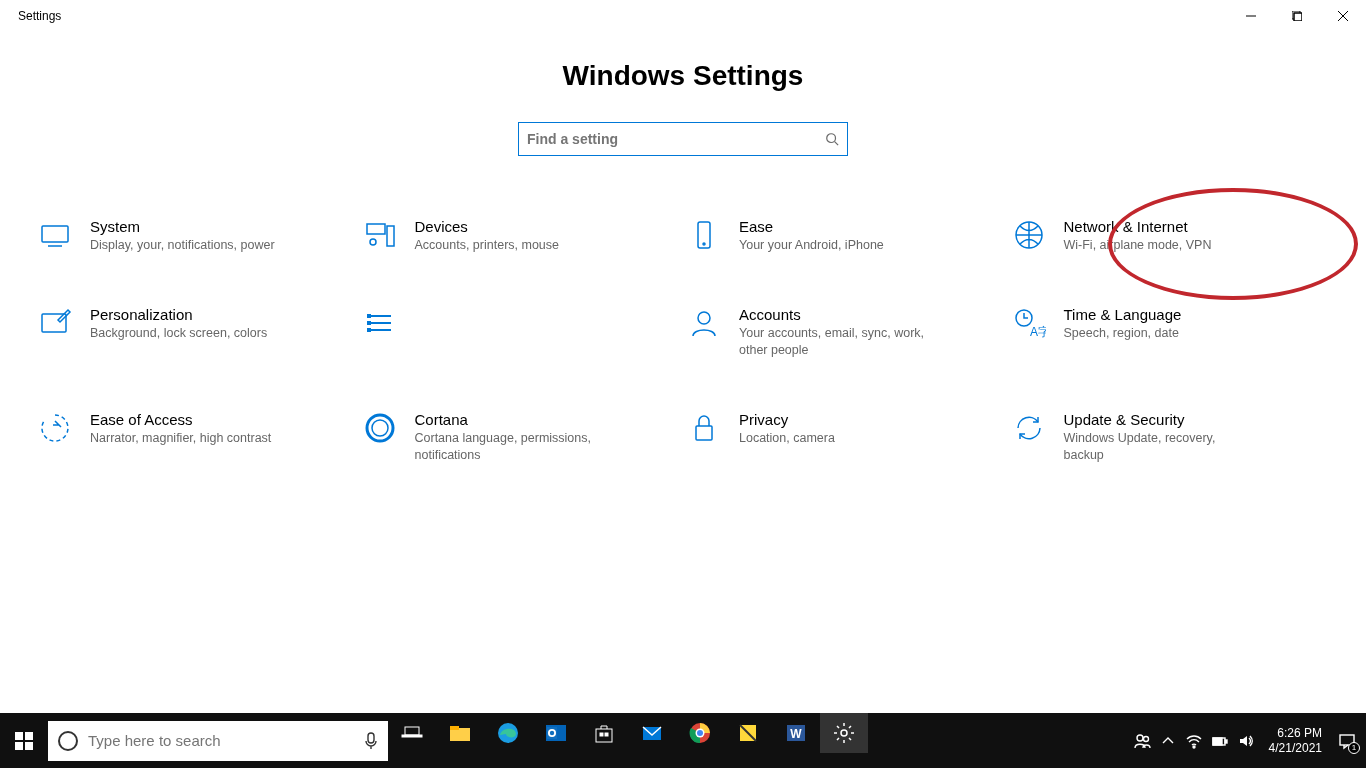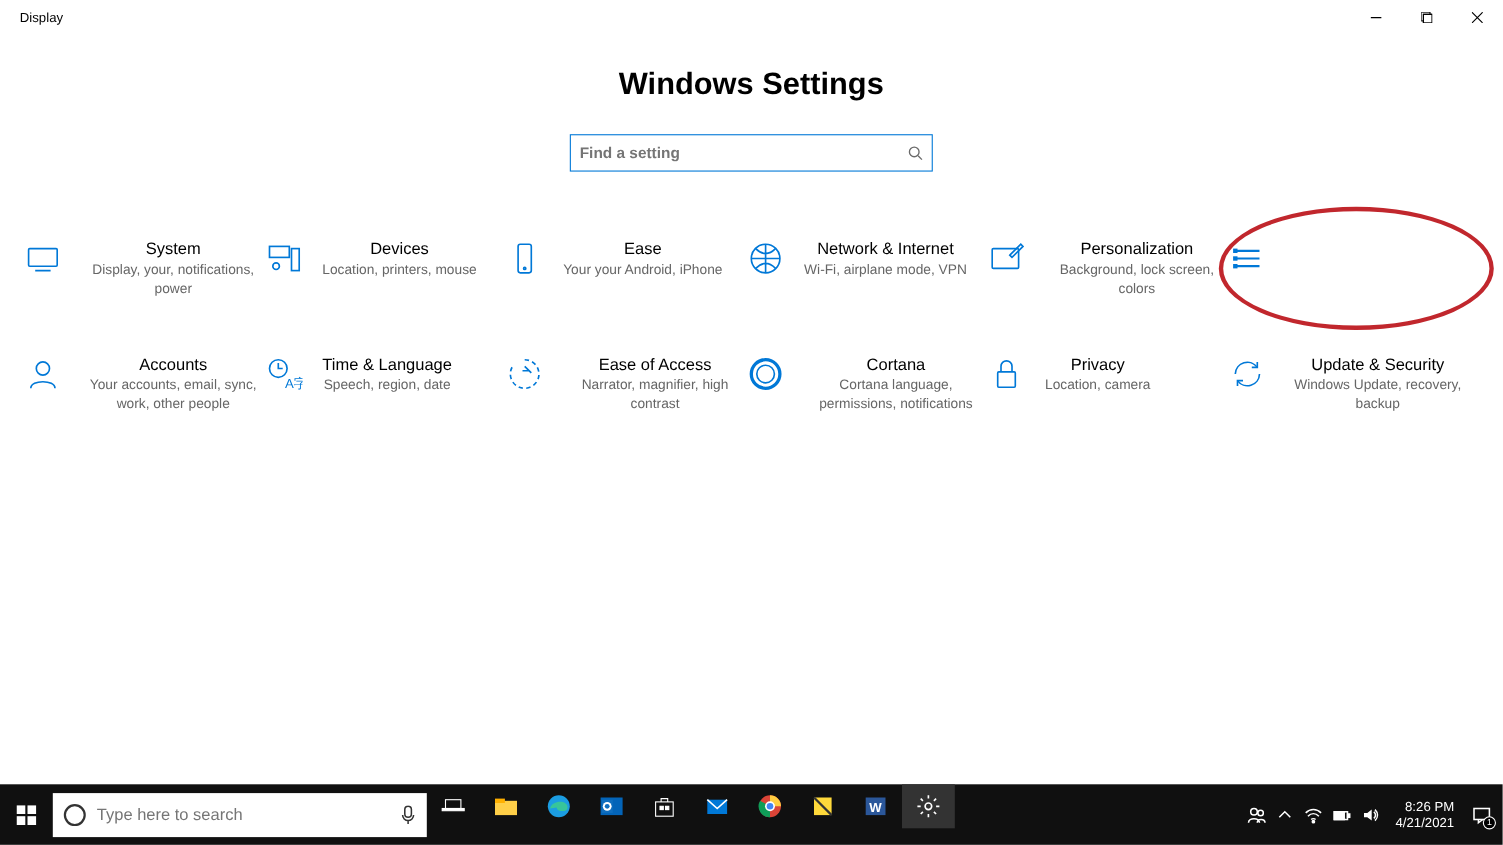--- a/index.html
+++ b/index.html
@@ -15,21 +15,21 @@
   
   .page { padding-top:28px; }
   .page-title { text-align:center; font-size:28px; font-weight:700; color:#000; }
   .search-wrap { display:flex; justify-content:center; margin-top:30px; }
   .search-box { width:330px; height:34px; border:1px solid #0078d7; display:flex; align-items:center; padding:0 8px; }
   .search-box input { flex:1; border:none; outline:none; font-size:14px; color:#555; background:transparent;font-weight:bold; }
   .search-box .srch-icon { width:14px; height:14px; }
   .search-box .srch-icon svg { stroke:#6a6a6a; fill:none; stroke-width:1.4; }
 
   
-  .grid { display:grid; grid-template-columns:repeat(6, 1fr); column-gap:0; row-gap:52px; padding:62px 30px 0 22px;text-align:center; }
+  .grid { display:grid; grid-template-columns:repeat(4, 1fr); column-gap:0; row-gap:52px; padding:62px 30px 0 38px; }
   .cat { display:flex; align-items:flex-start; gap:18px; cursor:default; }
   .cat-icon { width:34px; height:34px; flex-shrink:0; margin-top:0; }
   .cat-icon svg { width:34px; height:34px; stroke:#0078d7; fill:none; stroke-width:1.5; }
   .cat-icon.cortana svg circle.outer { stroke-width:3; }
   .cat-text { display:flex; flex-direction:column; gap:2px; max-width:190px; }
   .cat-title { font-size:15px; color:#000; }
   .cat-desc { font-size:12.5px; color:#666; line-height:1.35; }
 
   
   .annot { position:absolute; border:4px solid #c1272d; border-radius:50%; pointer-events:none; }
@@ -58,21 +58,21 @@
   .notif .badge { position:absolute; right:-2px; bottom:-2px; width:12px; height:12px; border-radius:50%; background:#000; border:1px solid #fff; font-size:8px; line-height:10px; text-align:center; }
 </style>
 </head>
 <body>
 
 <div class="titlebar">
   <div class="titlebar-left">
     <span><svg viewBox="0 0 10 10">
           <path d="M7 1 L3 5 L7 9"></path>
         </svg></span>
-    <span>Display</span>
+    <span>Settings</span>
   </div>
   <div class="titlebar-right">
     <div class="tb-btn">
         <svg viewBox="0 0 10 10">
           <path d="M0 5 H10"></path>
         </svg>
       </div>
     <div class="tb-btn">
         <svg viewBox="0 0 10 10">
           <rect x="0" y="0" width="8" height="8"></rect>
@@ -121,21 +121,21 @@
     <div class="cat">
       <span class="cat-icon">
         <svg viewBox="0 0 34 34">
             <rect x="4" y="6" width="18" height="10"></rect>
             <rect x="24" y="8" width="7" height="20"></rect>
             <circle cx="10" cy="24" r="3"></circle>
           </svg>
       </span>
       <div class="cat-text">
         <span class="cat-title">Devices</span>
-        <span class="cat-desc">Location, printers, mouse</span>
+        <span class="cat-desc">Accounts, printers, mouse</span>
       </div>
     </div>
 
     <div class="cat">
       <span class="cat-icon">
         <svg viewBox="0 0 34 34">
             <rect x="11" y="4" width="12" height="26" rx="2"></rect>
             <circle cx="17" cy="26" r="1"></circle>
           </svg>
       </span>
@@ -385,21 +385,21 @@
           <rect x="2" y="6" width="9" height="7" fill="#fff"></rect>
         </svg>
       </span>
     <span class="t-ic">
         <svg viewBox="0 0 18 18">
           <path d="M3 7 H6 L10 4 V14 L6 11 H3 Z" fill="#fff" stroke="none"></path>
           <path d="M12 6 C14 8 14 10 12 12 M13 4 C16 7 16 11 13 14"></path>
         </svg>
       </span>
     <div class="clock">
-      <div>8:26 PM</div>
+      <div>6:26 PM</div>
       <div>4/21/2021</div>
     </div>
     <span class="notif">
       <svg viewBox="0 0 18 18">
           <rect x="2" y="3" width="14" height="10"></rect>
           <path d="M6 13 L6 16 L10 13"></path>
         </svg>
       <span class="badge">1</span>
     </span>
   </div>

